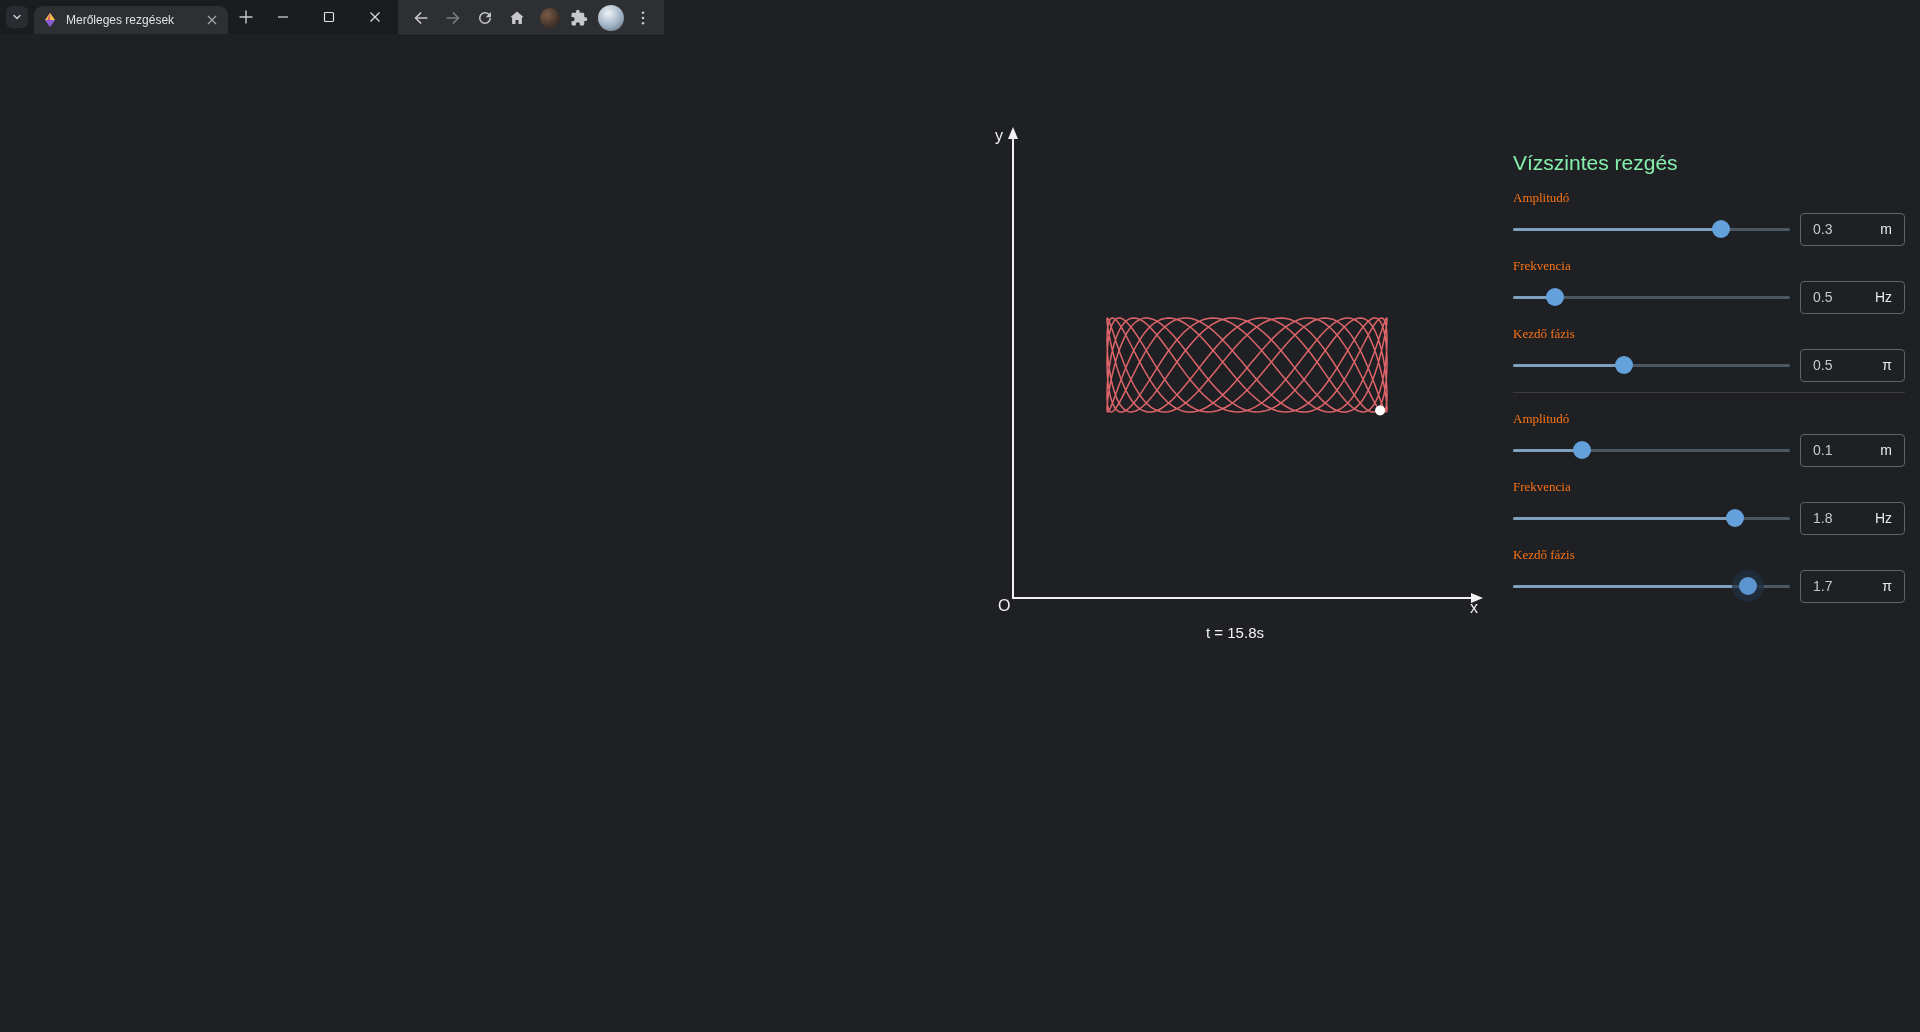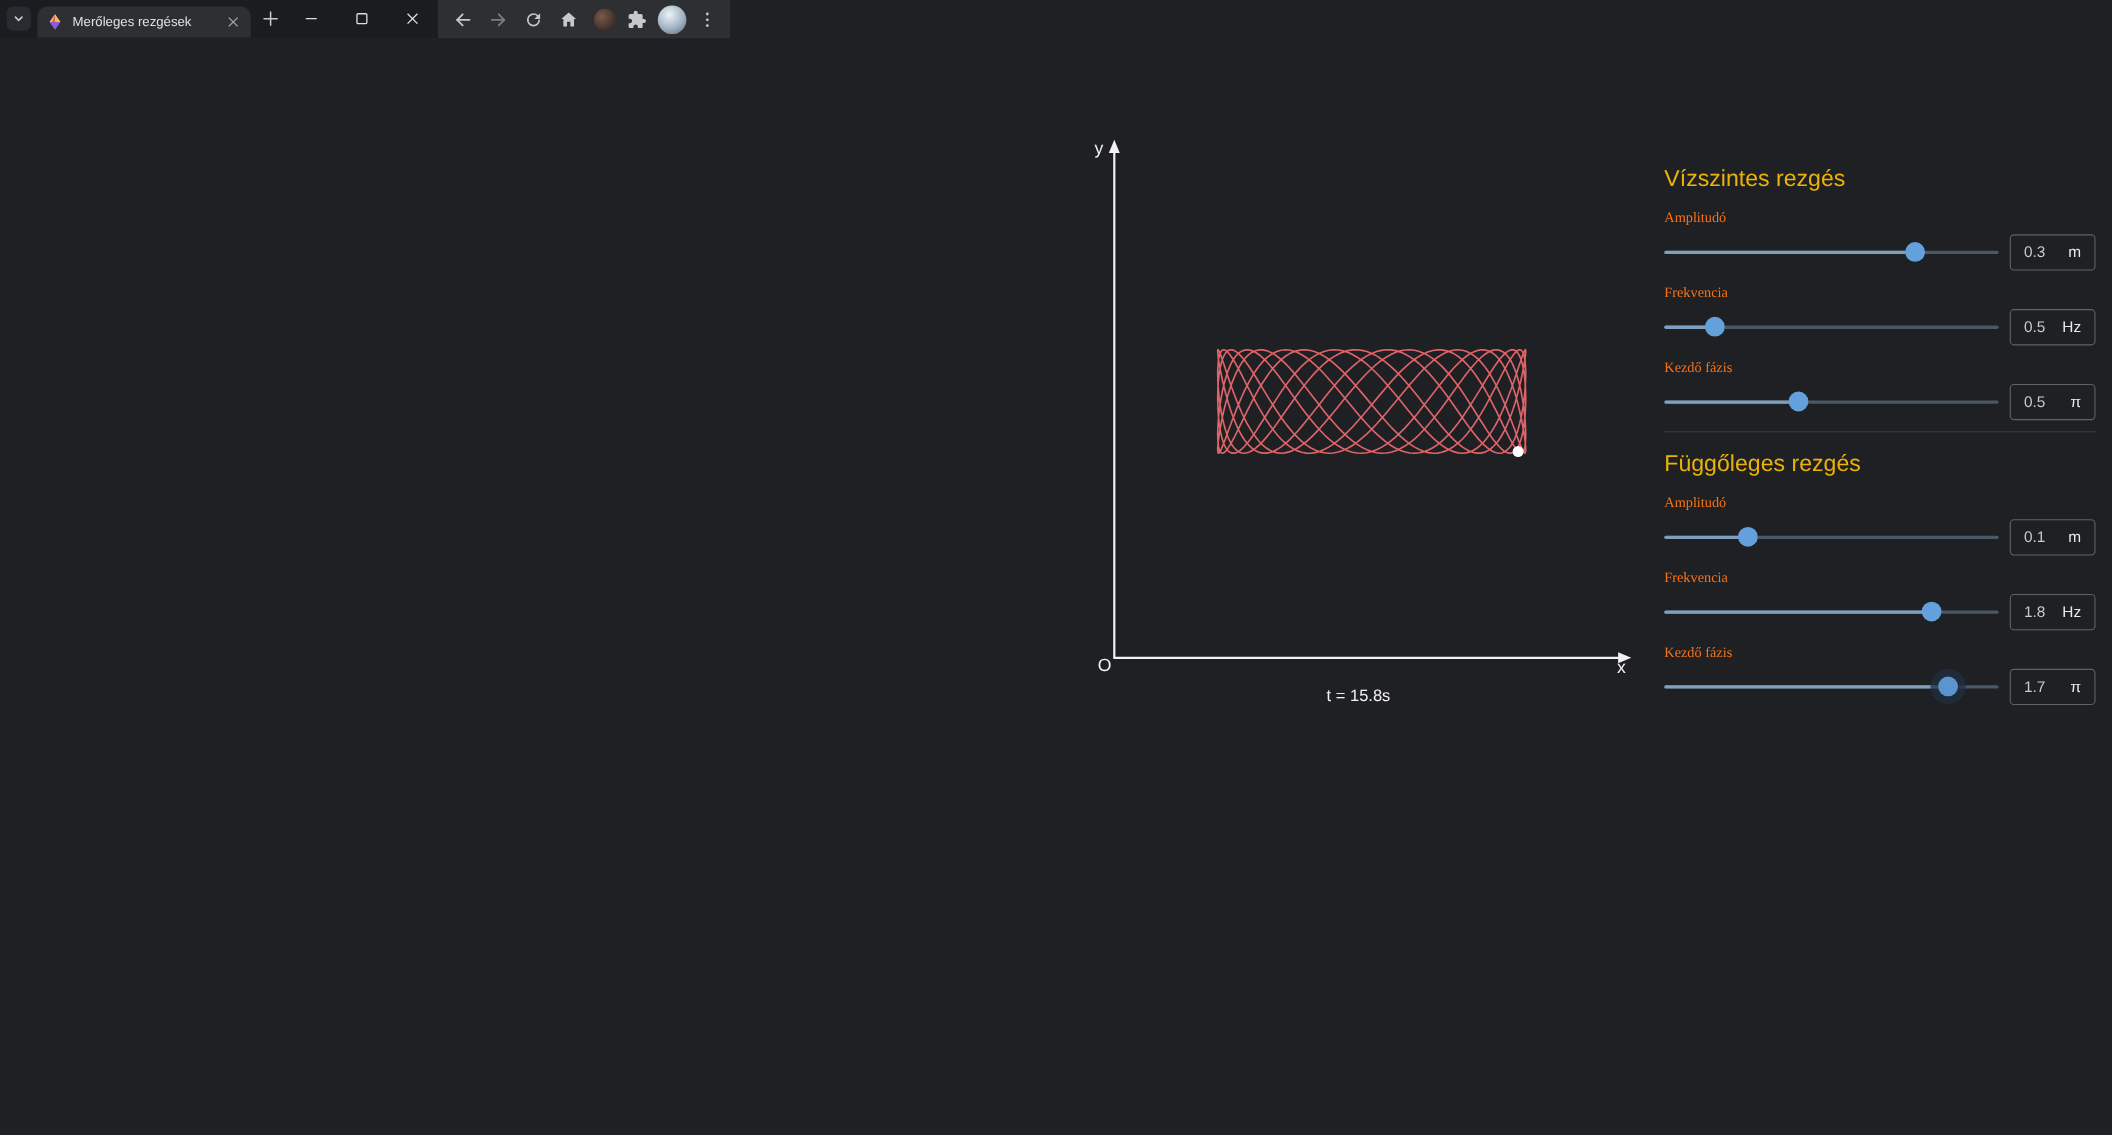--- a/index.html
+++ b/index.html
@@ -51,33 +51,33 @@
   .kebab { color:#c7c8ca; display:flex; }
 
   
   .page { flex:1; position:relative; background:#1f2023; }
   .plot-svg { position:absolute; left:0; top:0; pointer-events:none; }
   .axis-label { position:absolute; color:#f2f2f2; font-size:16px; }
   .time-label { position:absolute; left:471px; top:624px; width:200px; text-align:center; color:#f2f2f2; font-size:15px; }
 
   
   .controls { position:absolute; left:849px; top:150px; width:392px; }
-  .section-title { font-size:21px; font-weight:400; color:#eab308; line-height:26px; margin:0 0 12px; }
+  .section-title { font-size:21px; font-weight:400; color:#86efac; line-height:26px; margin:0 0 12px; }
   .control-label { font-size:13px; color:#f97316; line-height:20px; margin-bottom:4px;font-family:Liberation Serif, serif; }
   .control-row { display:flex; align-items:center; height:34px; margin-bottom:10px; }
   .slider { position:relative; flex:1; height:34px; margin-right:10px; cursor:pointer; }
   .slider .rail { position:absolute; left:0; right:0; top:15.5px; height:3px; background:#4a5764; border-radius:2px; }
   .slider .fill { position:absolute; left:0; top:15.5px; height:3px; width:var(--p,50%); background:#7f9fbf; border-radius:2px; }
   .slider .thumb {
     position:absolute; top:8px; left:var(--p,50%); margin-left:-9px;
     width:18px; height:18px; border-radius:50%; background:#63a0dc;
   }
   .slider .thumb.active { background:#5b94cf; box-shadow:0 0 0 7px rgba(33,47,66,0.75); }
   .valuebox {
-    width:78px; height:33px; border:1px solid #5f6368; border-radius:4px;
+    width:105px; height:33px; border:1px solid #5f6368; border-radius:4px;
     display:flex; align-items:center; justify-content:space-between; padding:0 12px;
   }
   .valuebox .val { font-size:14px; color:#c6c9cd; }
   .valuebox .unit { font-size:14px; color:#e8eaed; }
   .section-divider { border:0; border-top:1px solid rgba(255,255,255,0.13); margin:5px 0 16px; }
 </style>
 </head>
 <body>
 
 <div class="window">
@@ -230,21 +230,20 @@
           </div>
           <div class="valuebox">
             <span class="val">0.5</span>
             <span class="unit">π</span>
           </div>
         </div>
       </div>
 
       <hr class="section-divider">
 
-      <h2 class="section-title">Függőleges rezgés</h2>
 
       <div class="control">
         <div class="control-label">Amplitudó</div>
         <div class="control-row">
           <div class="slider" style="--p: 25%;">
             <div class="rail"></div>
             <div class="fill"></div>
             <div class="thumb"></div>
           </div>
           <div class="valuebox">

